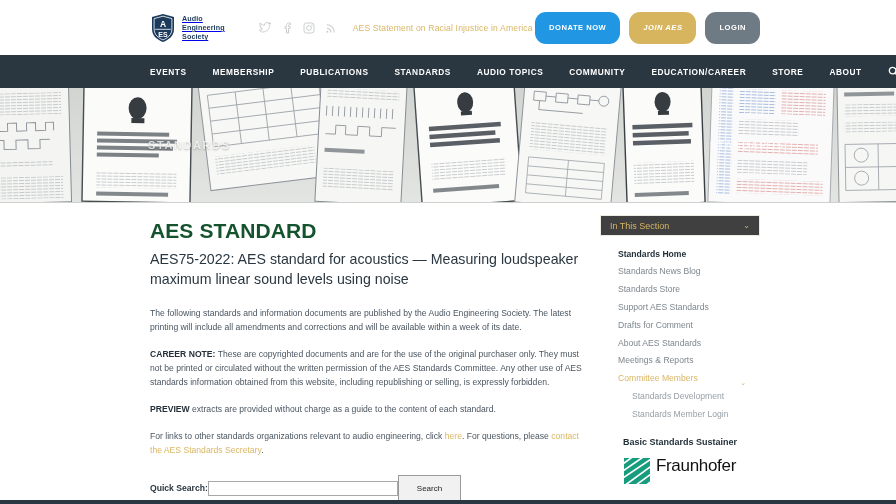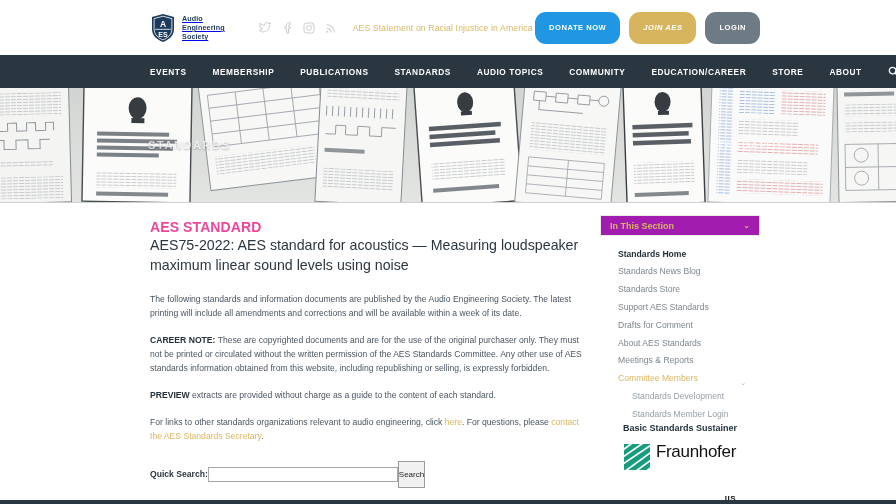--- a/index.html
+++ b/index.html
@@ -91,22 +91,22 @@
   
   .content-wrap {
     background: #ffffff;
     height: 301px;
     position: relative;
     display: flex;
     padding: 0 136px 0 150px;
   }
   .main-col { width: 450px; padding-top: 16px; padding-right: 16px; }
   h1.page-title {
-    font-size: 14px; font-weight: bold; color: #ec4899;
-    letter-spacing: .1px; margin-bottom: 1px;
+    font-size: 21px; font-weight: bold; color: #14532d;
+    letter-spacing: .1px; margin-bottom: 7px;
   }
   h2.sub-title {
     font-size: 14.2px; font-weight: normal; color: #2b3740;
     line-height: 1.38; margin-bottom: 18px;
   }
   p.body {
     font-size: 8.6px; color: #4a5560; line-height: 1.62;
     margin-bottom: 13px;
   }
   p.body b { color: #243039; font-weight: bold; }
@@ -115,47 +115,47 @@
   .quick-search {
     display: flex; align-items: center; margin-top: 17px;
   }
   .qs-label { font-size: 8.6px; font-weight: bold; color: #2b3740; }
   .qs-input {
     width: 190px; height: 15px; border: 1px solid #a8a8a8;
     background: #fff; font-size: 8px; padding: 0 3px;
     font-family: "Liberation Sans", sans-serif;
   }
   .qs-btn {
-    height: 27px; padding: 0 0; font-size: 8px;
+    height: 27px; padding: 0 18px; font-size: 8px;
     border: 1px solid #9a9a9a; background: #f1f1f1;
     color: #1d1d1d; cursor: pointer;
     font-family: "Liberation Sans", sans-serif;
   }
 
   
   .side-col { width: 160px; padding-top: 12px; }
   .side-head {
-    background: #a21caf; border: 1px solid #e9eee0;
+    background: #404040; border: 1px solid #e9eee0;
     height: 21px; display: flex; align-items: center;
     justify-content: space-between; padding: 0 9px;
-    color: #d6b463; font-size: 9px; cursor: pointer; font-weight: bold;
+    color: #d6b463; font-size: 9px; cursor: pointer;
   }
   .side-head .chev { font-size: 8px; color: #cbb478; }
   .side-list { padding: 9px 0 0 18px; }
   .side-item {
     display: block; font-size: 8.6px; color: #7d868e;
     line-height: 1; padding: 4.6px 0; text-decoration: none; cursor: pointer;
   }
   .side-item.active { color: #1f2d36; font-weight: bold; }
   .side-item.gold { color: #d9b663; }
   .side-item.sub { padding-left: 14px; color: #98a0a7; }
   .side-row { display:flex; align-items:flex-end; justify-content:space-between; padding-right: 14px; }
   .side-row .chev { font-size: 7px; color: #cbb478; }
   .sustainer {
-    margin-top: 0; text-align: center;
+    margin-top: 14px; text-align: center;
     font-size: 9px; font-weight: bold; color: #1f2d36;
   }
   .fraunhofer {
     margin-top: 11px; display: flex; align-items: flex-start;
     justify-content: center; gap: 6px;
   }
   .fh-mark { width: 26px; height: 26px; flex: 0 0 auto; }
   .fh-right { display: flex; flex-direction: column; gap: 31px; }
   .fh-name {
     font-size: 17px; color: #111; letter-spacing: -.3px; line-height: .95;

